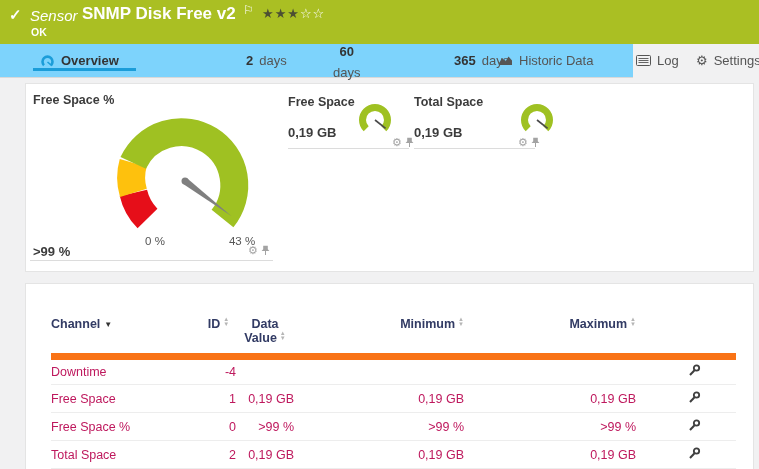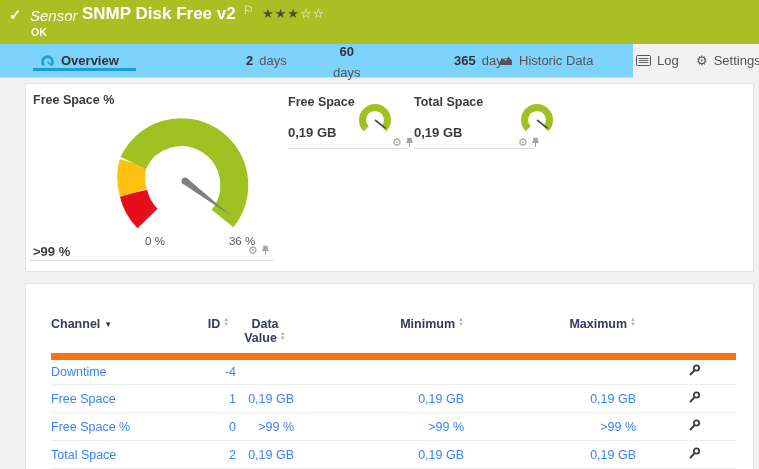--- a/index.html
+++ b/index.html
@@ -42,21 +42,21 @@
   .tile-icons .gear-sm { font-size:11px; color:#a3a3a3; line-height:1; }
 
   
   table { border-collapse:collapse; margin:33px 0 0 25px; table-layout:fixed; }
   th, td { font-size:12.5px; overflow:hidden; white-space:nowrap; }
   thead th { color:#323b64; font-weight:bold; vertical-align:top; padding:0 0 8px 0;
              border-bottom:7px solid #f97316; text-align:left; cursor:pointer; }
   thead th.c-id { text-align:center; }
   thead th.c-last { text-align:center; }
   thead th.c-min, thead th.c-max { text-align:right; }
-  tbody td { height:28px; color:#3b82f6; border-bottom:1px solid #ededed; }
+  tbody td { height:28px; color:#be185d; border-bottom:1px solid #ededed; }
   td.c-id, td.c-last, td.c-min, td.c-max { text-align:right; }
   td.c-tools { text-align:right; padding-right:35px; }
   .sort { display:inline-block; vertical-align:2px; margin-left:3px; line-height:0; }
   .sort b { display:block; font-size:6px; color:#b5b5b5; line-height:5px; font-weight:normal; }
   .caret { font-size:8px; color:#333; margin-left:4px; vertical-align:1px; }
   .tool-btn { display:inline-block; cursor:pointer; line-height:0; }
 </style>
 </head>
 <body>
 
@@ -115,21 +115,21 @@
 
   <span class="g-title" style="left:7px; top:9px;">Free Space %</span>
   <svg width="160" height="160" style="position:absolute; left:79px; top:13px;">
     <path d="M 42.5 121.5 A 53 53 0 0 1 28.4 95.9" fill="none" stroke="#e60e19" stroke-width="28"></path>
     <path d="M 28.4 95.9 A 53 53 0 0 1 28.2 65.9" fill="none" stroke="#fec10d" stroke-width="28"></path>
     <path d="M 28.2 65.9 A 53 53 0 1 1 117.5 121.5" fill="none" stroke="#9fc122" stroke-width="28"></path>
     <polygon points="77.9,86.8 82.1,81.2 126.3,118.9" fill="#7f7f7f"></polygon>
     <circle cx="80" cy="84" r="3.5" fill="#7f7f7f"></circle>
   </svg>
   <span class="g-scale" style="left:107px; top:151px;">0 %</span>
-  <span class="g-scale" style="left:194px; top:151px;">36 %</span>
+  <span class="g-scale" style="left:194px; top:151px;">43 %</span>
   <span class="g-value" style="left:7px; top:160px;">&gt;99 %</span>
   <span class="tile-icons" style="left:222px; top:161px;">
     <span class="gear-sm">⚙</span>
     <svg width="9" height="11">
       <path d="M2.2 0.8 h4.6 v3.4 l1.6 1.8 H0.6 L2.2 4.2 Z" fill="#a3a3a3"></path>
       <line x1="4.5" y1="6" x2="4.5" y2="10" stroke="#a3a3a3" stroke-width="1"></line>
     </svg>
   </span>
   <div class="tile-line" style="left:4px; top:176px; width:243px;"></div>
 

